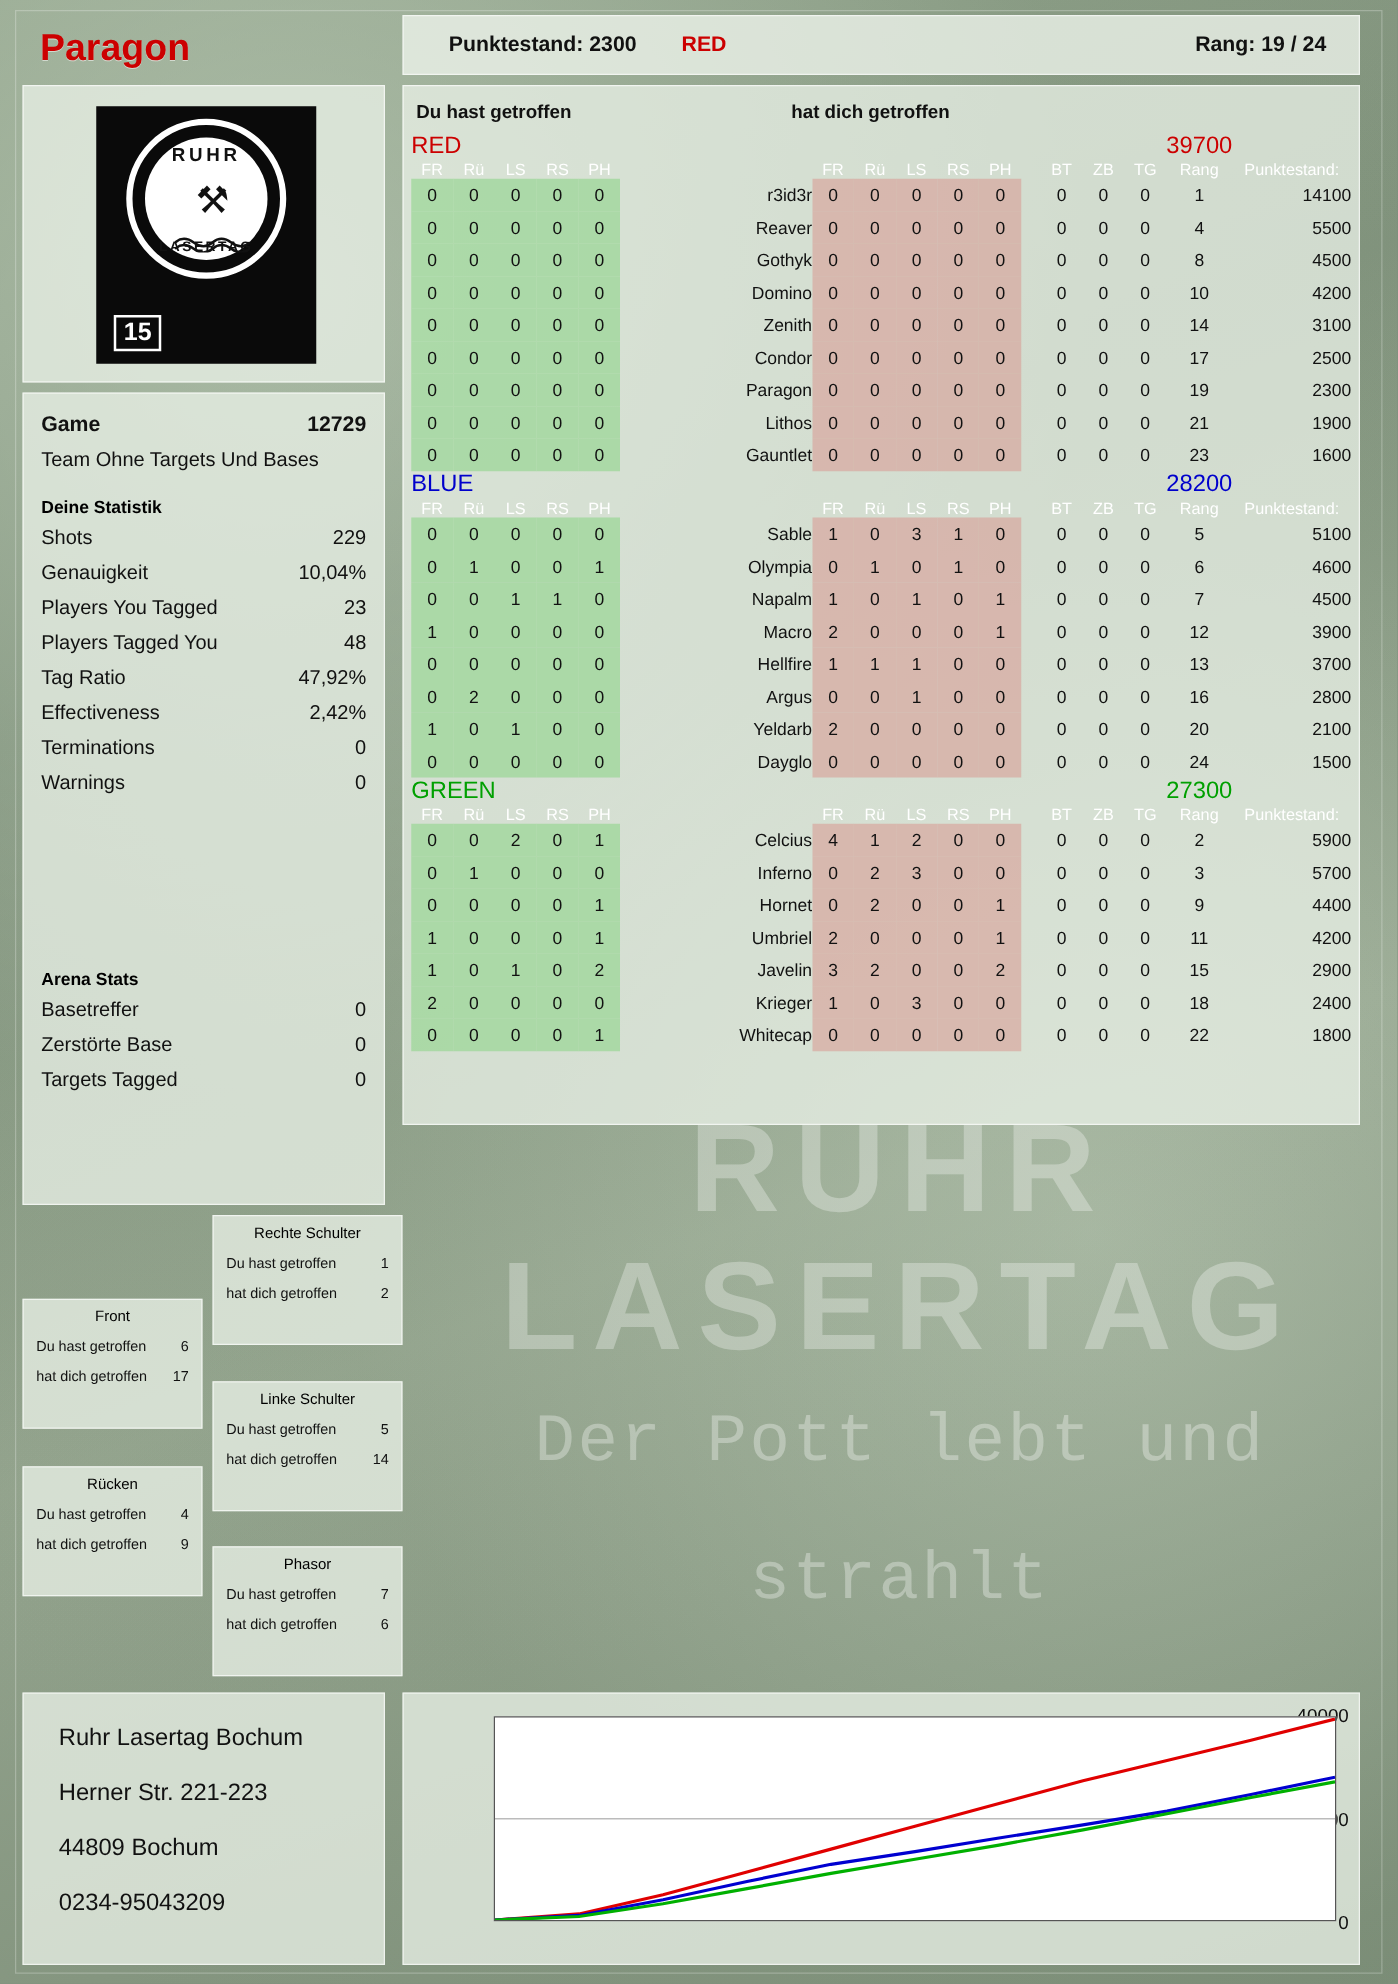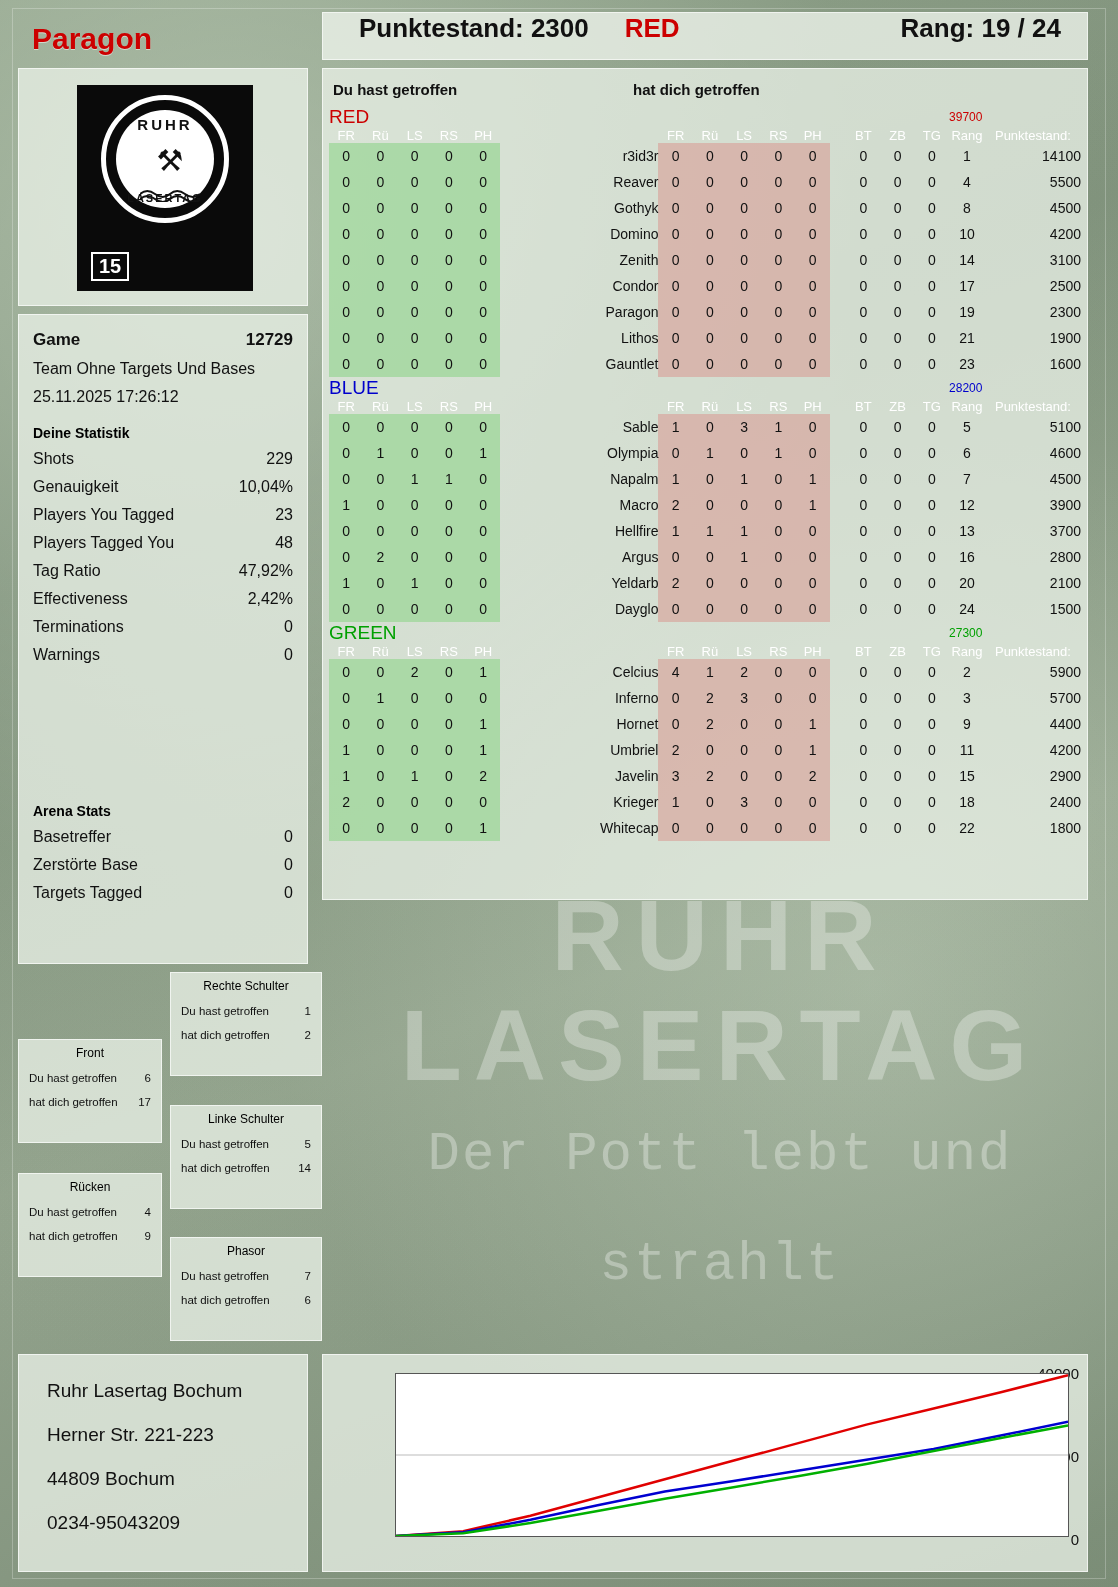--- a/index.html
+++ b/index.html
@@ -52,22 +52,22 @@
     display:flex; align-items:center;
   }
   .hdr-name {
     color:#cc0000; font-size:30px; font-weight:bold; padding-left:14px;
     text-shadow:0 1px 0 rgba(255,255,255,.5);
   }
   .hdr-right {
     position:absolute; left:322px; top:12px; width:766px; height:48px;
     background:rgba(236,242,234,.80);
     border:1px solid rgba(255,255,255,.6);
-    display:flex; align-items:flex-start;
-    font-size:26px; font-weight:bold; color:#111;
+    display:flex; align-items:center;
+    font-size:17px; font-weight:bold; color:#111;
   }
   .hdr-score { margin-left:36px; }
   .hdr-team  { margin-left:36px; }
   .hdr-rank  { margin-left:auto; margin-right:26px; }
 
   
   .logo-panel { left:18px; top:68px; width:290px; height:238px; }
   .logo-box {
     position:absolute; left:58px; top:16px; width:176px; height:206px;
     background:#0a0a0a;
@@ -130,21 +130,21 @@
   .board-head {
     display:flex; font-size:15px; font-weight:bold; color:#111; padding:4px 0 8px 4px;
   }
   .board-head .a { width:300px; }
   .board-head .b { width:240px; }
 
   table.sb { border-collapse:collapse; width:100%; font-size:14px; color:#111; }
   table.sb td, table.sb th { padding:0; font-weight:normal; }
   .team-row td { padding:8px 0 4px; }
   .team-name { font-size:19px; font-weight:bold; }
-  .team-total { font-size:12px; font-weight:bold; text-align:left; padding-right:6px; }
+  .team-total { font-size:19px; font-weight:bold; text-align:center; padding-right:6px; }
   .red   { color:#cc0000; }
   .blue  { color:#0000cc; }
   .green { color:#00a000; }
 
   .colhdr td { font-size:13px; color:#ffffff; text-align:center; padding:2px 0 3px; }
   .cell { text-align:center; width:36px; }
   .namecell { text-align:right; padding-right:22px; width:150px; }
   .scorecell { text-align:right; padding-right:8px; width:98px; }
   .gap { width:18px; }
   .you-bg  { background:rgba(152,214,148,.70); }
@@ -198,21 +198,20 @@
     <div class="logo-num">15</div>
   </div>
 </div>
 
 <div class="panel game-panel">
   <div class="row bold">
     <span>Game</span>
     <span>12729</span>
   </div>
   <div class="row single">Team Ohne Targets Und Bases</div>
-  <div class="row single">25.11.2025 17:26:12</div>
 
   <div class="sect-title">Deine Statistik</div>
   <div class="row">
       <span>Shots</span>
       <span>229</span>
     </div>
   <div class="row">
       <span>Genauigkeit</span>
       <span>10,04%</span>
     </div>

